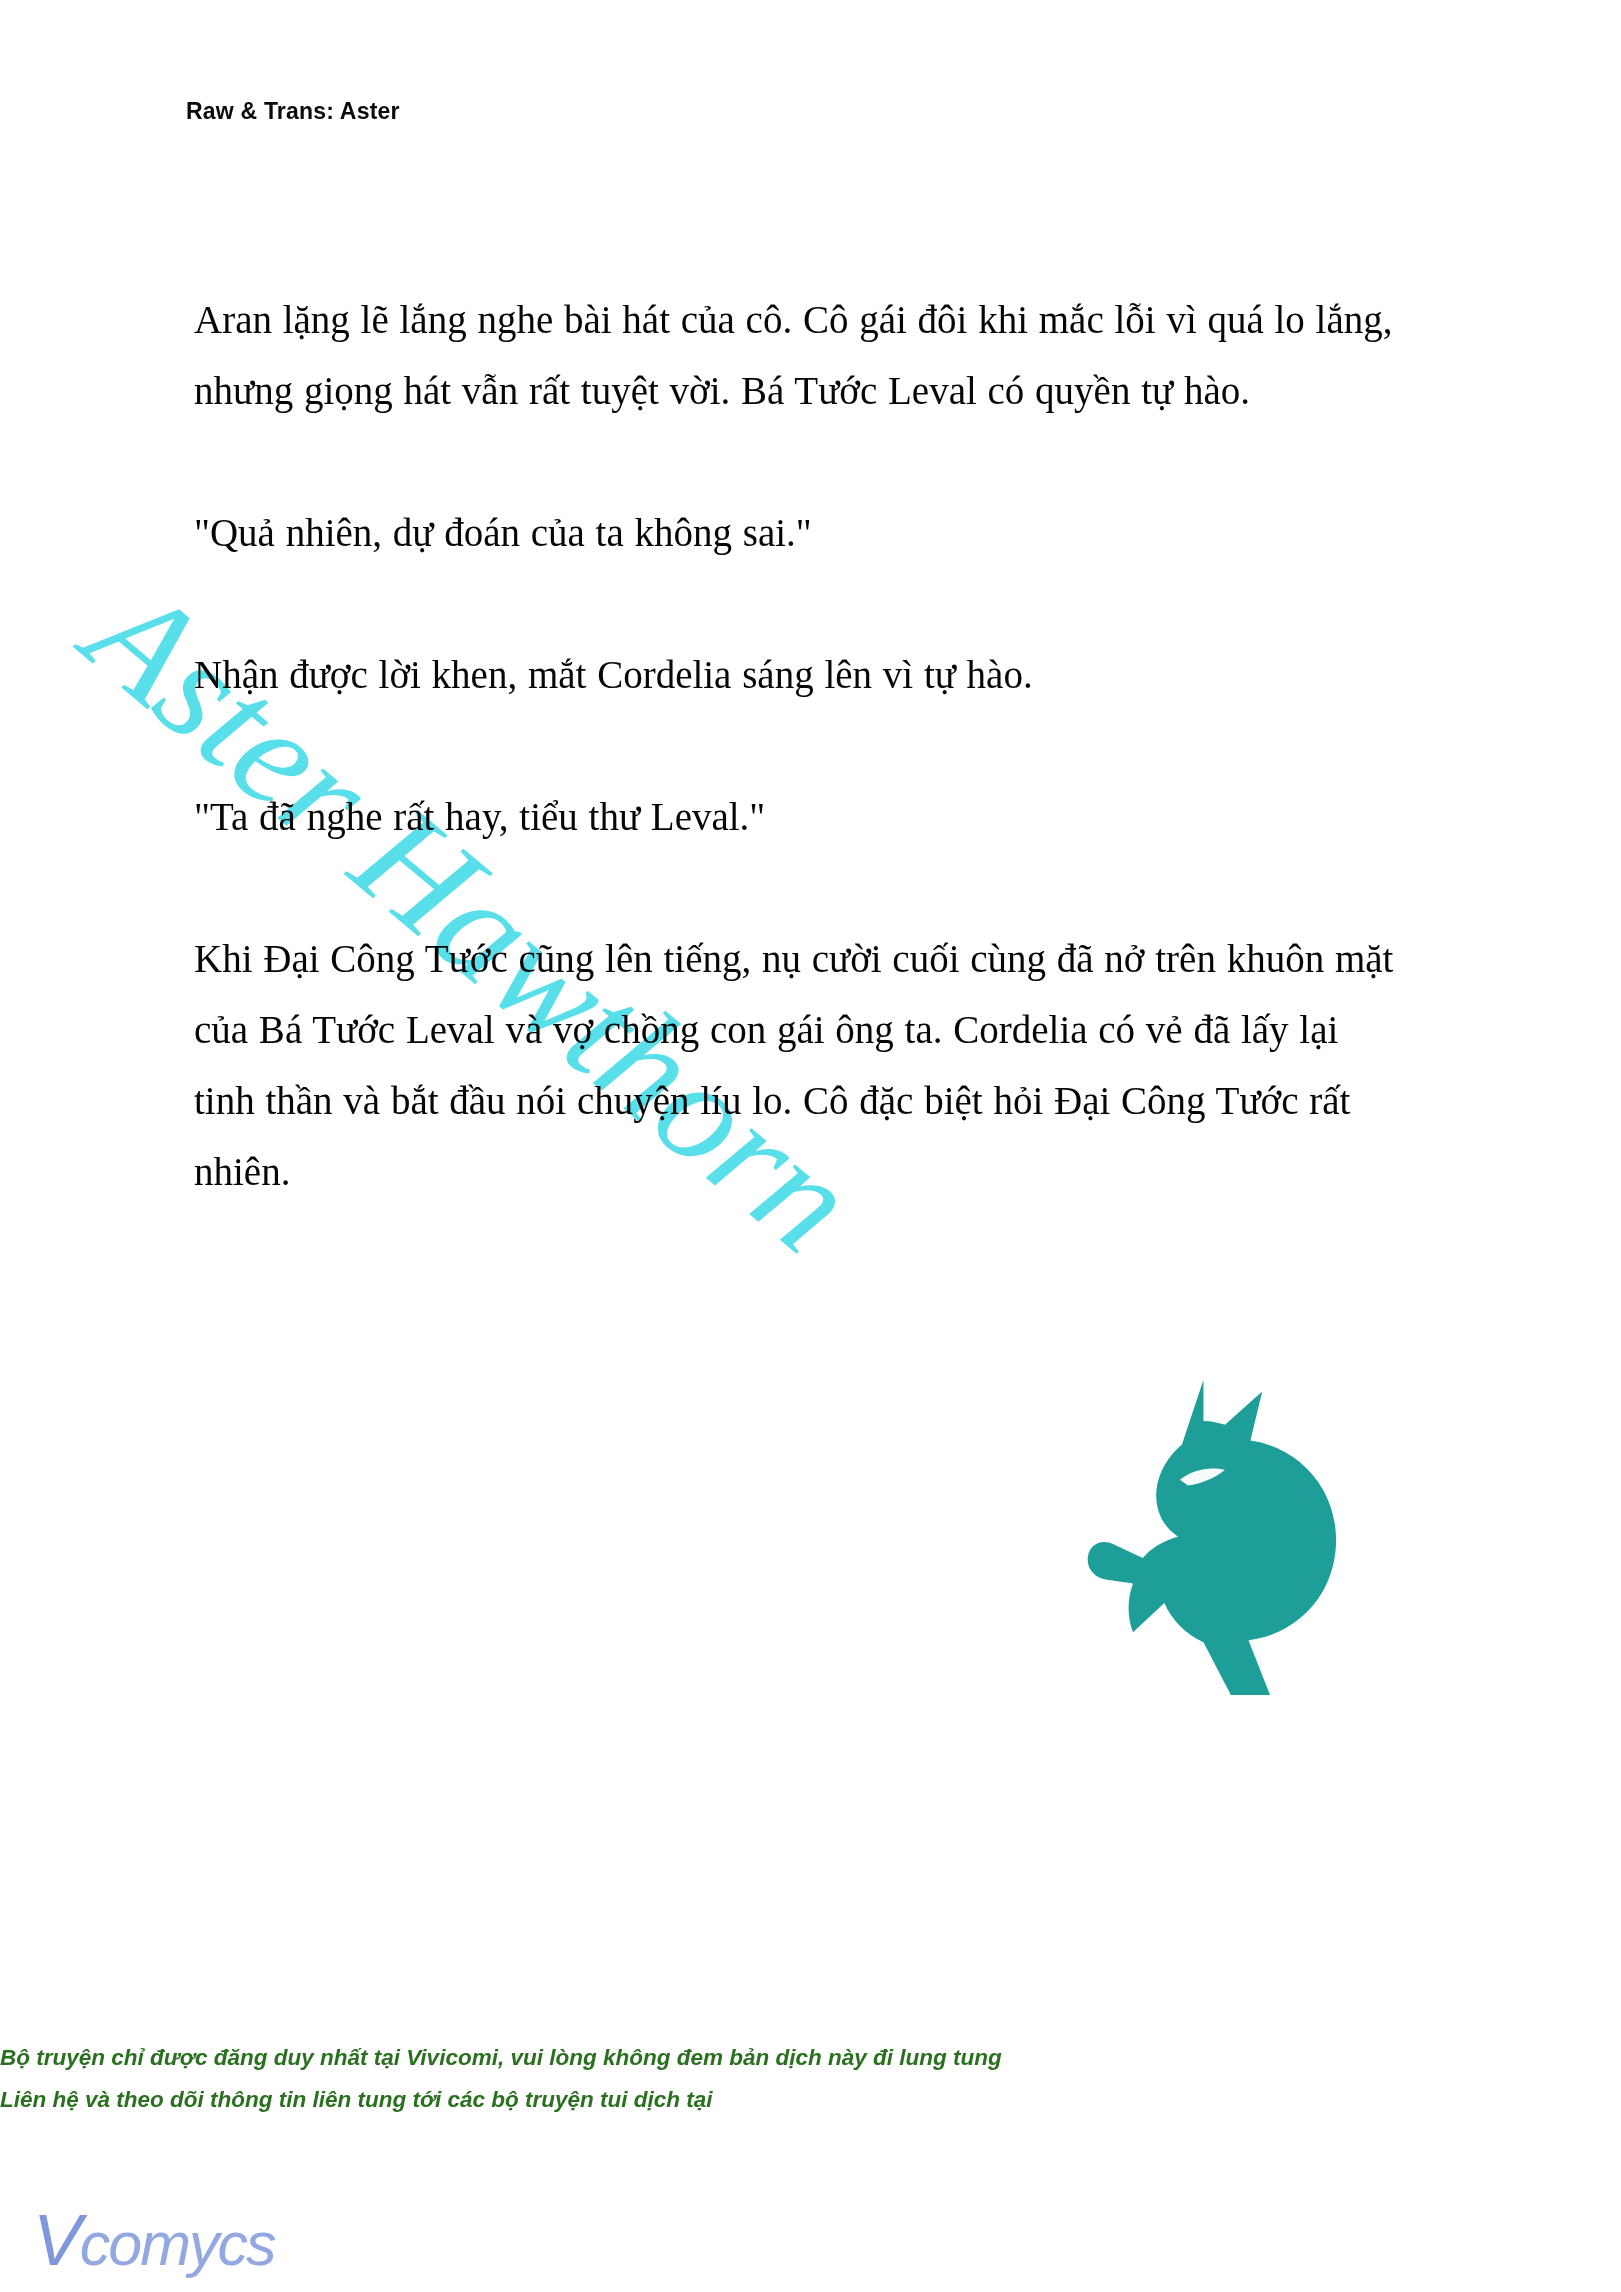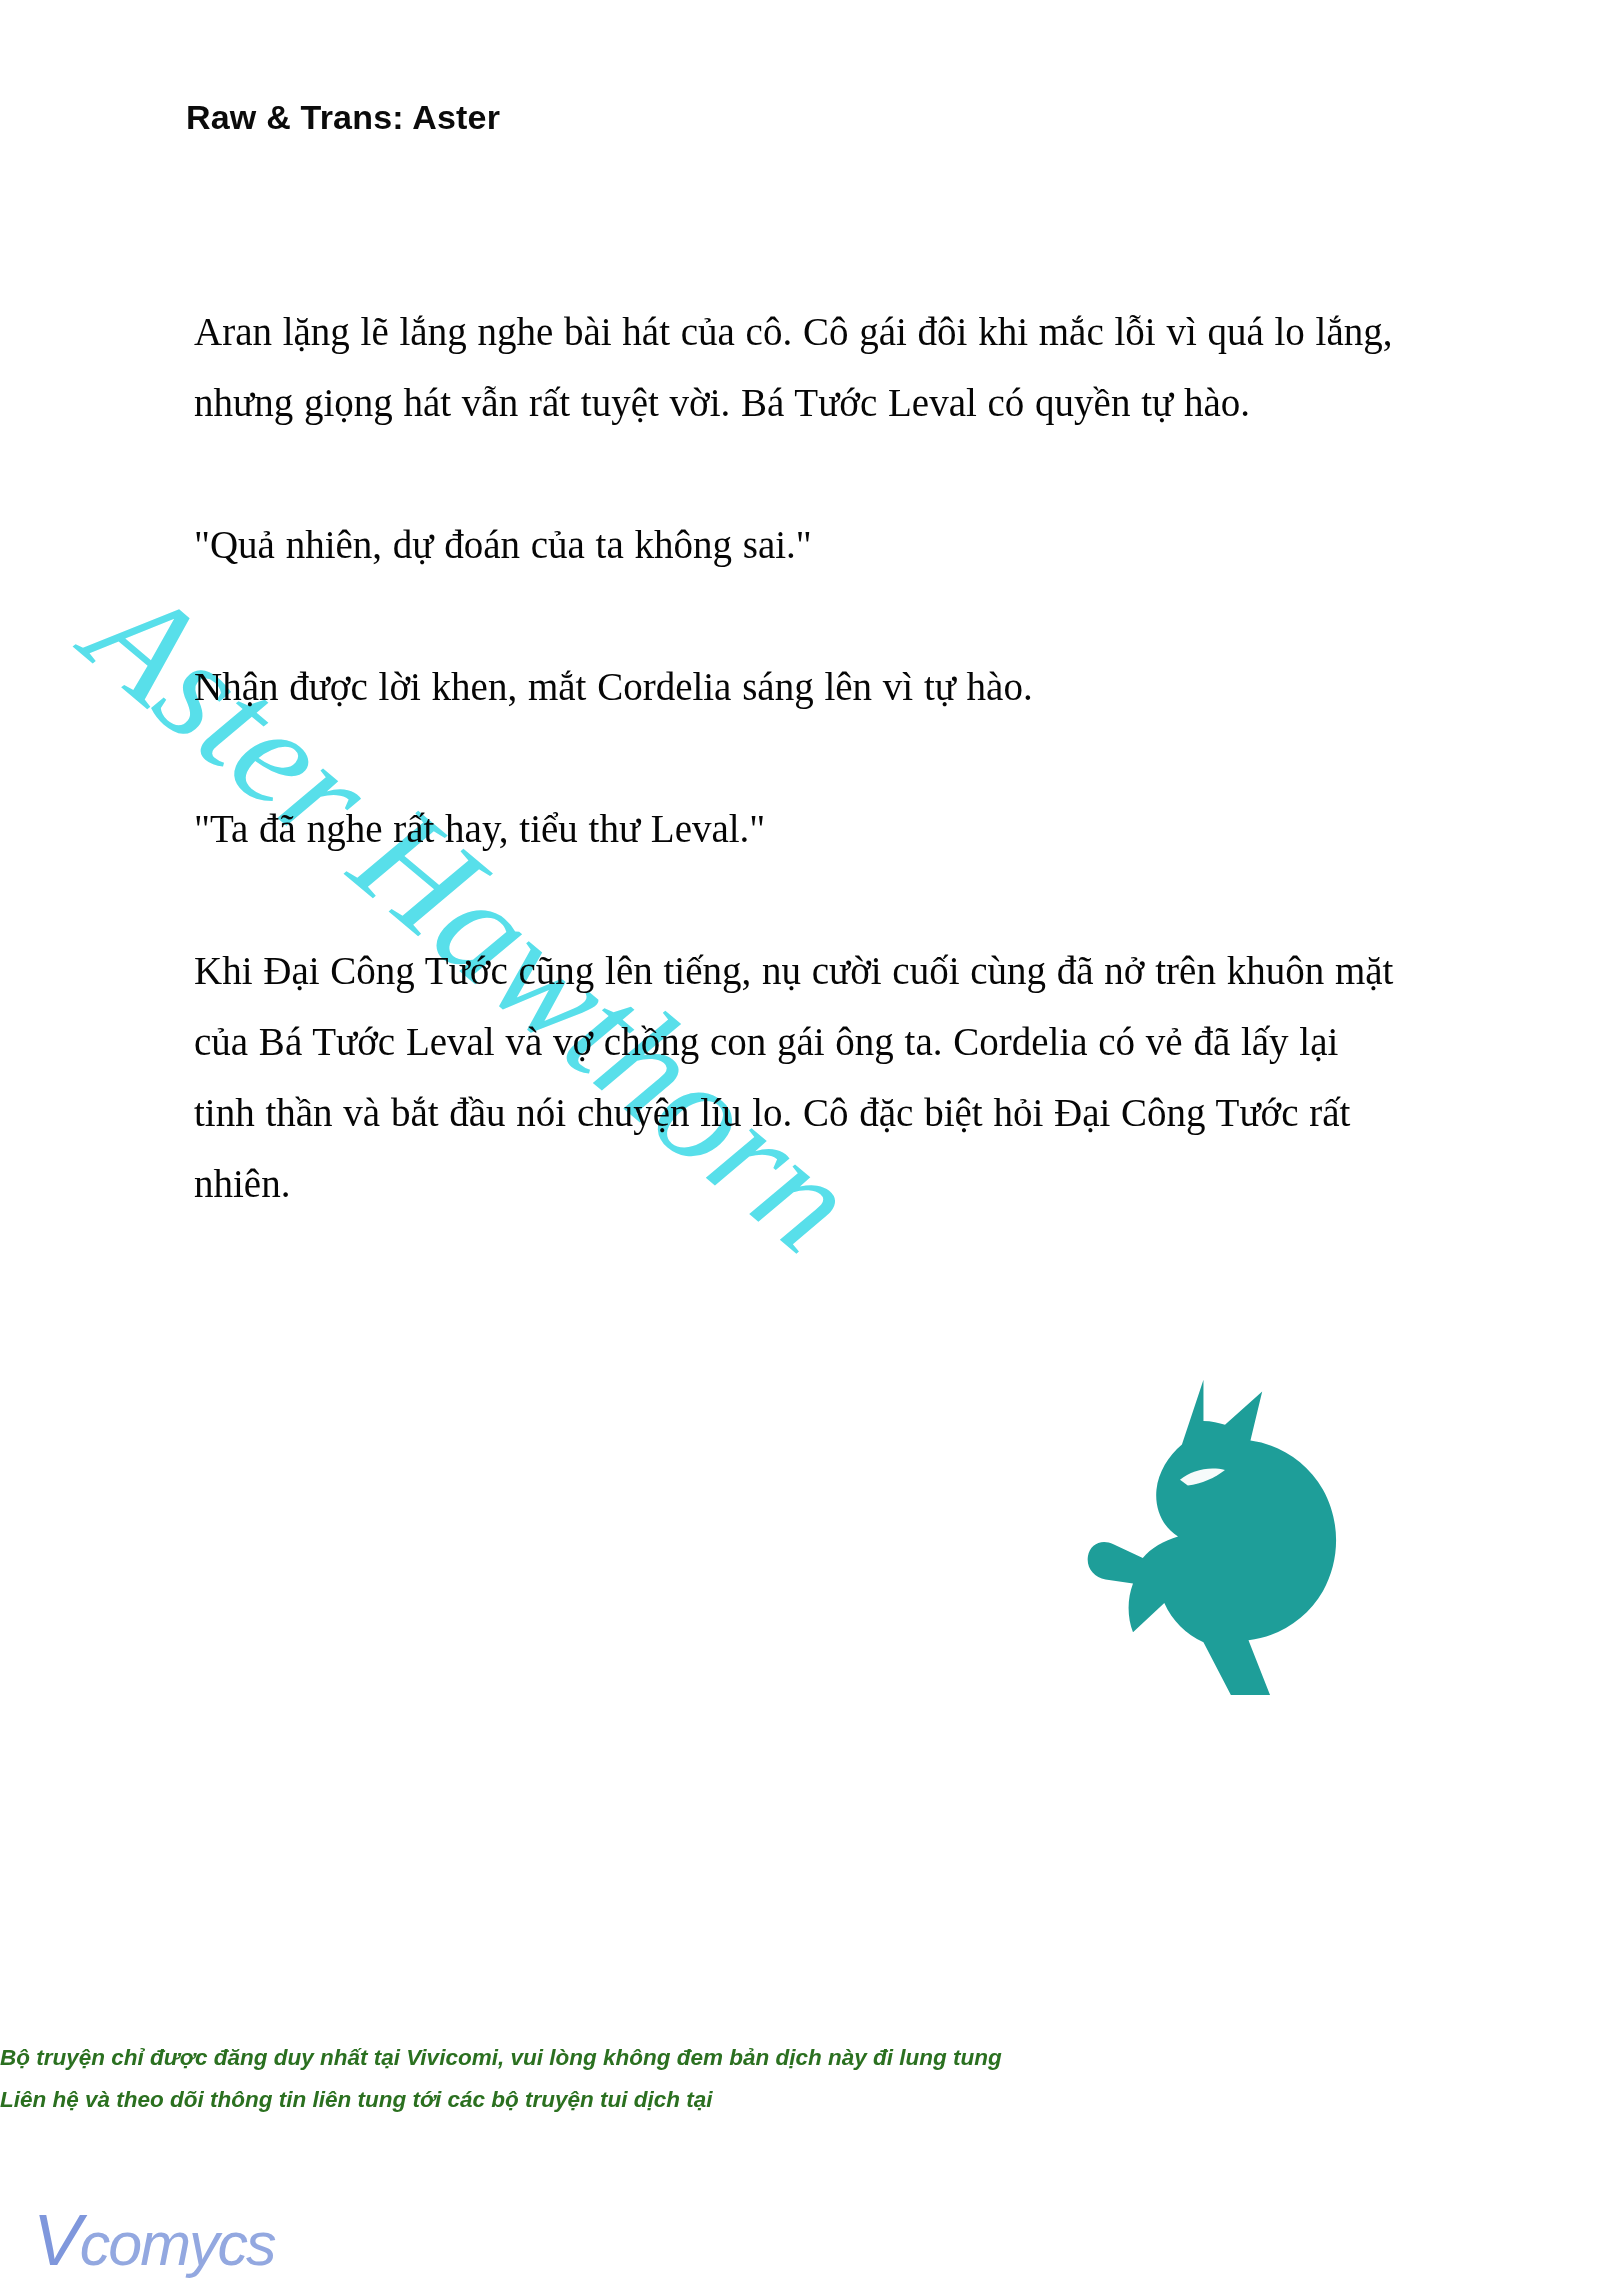--- a/index.html
+++ b/index.html
@@ -17,21 +17,21 @@
     background: #ffffff;
     overflow: hidden;
   }
 
   
   .header {
     position: absolute;
     top: 98px;
     left: 186px;
     font-family: "Liberation Sans", sans-serif;
-    font-size: 34px;
+    font-size: 23px;
     font-weight: 600;
     color: #0b0b0b;
     letter-spacing: 0.2px;
     white-space: nowrap;
   }
 
   
   .watermark {
     position: absolute;
     left: 165px;
@@ -58,21 +58,21 @@
     height: 323px;
     z-index: 4;
     pointer-events: none;
   }
   .cat-mark svg { display: block; width: 100%; height: 100%; }
 
   
   .body-copy {
     position: absolute;
     left: 194px;
-    top: 296px;
+    top: 284px;
     width: 1206px;
     z-index: 5;
   }
   .para {
     font-family: "Liberation Serif", serif;
     font-size: 39px;
     line-height: 71px;
     color: #060606;
     margin: 0 0 71px 0;
     text-align: left;

